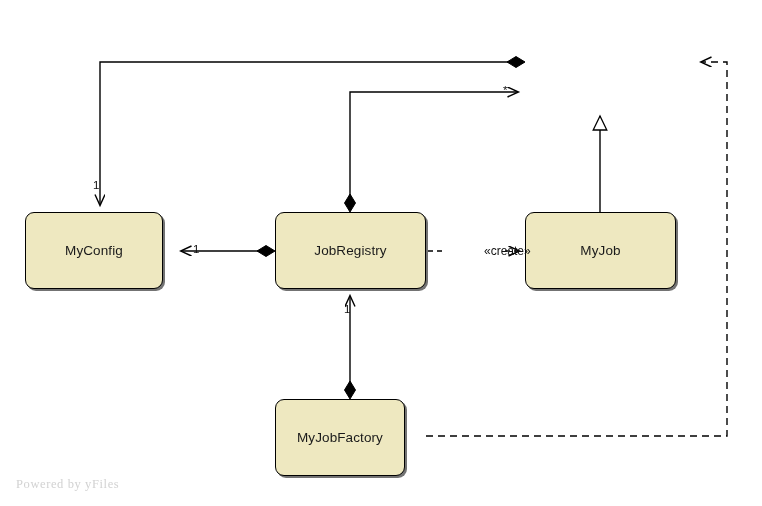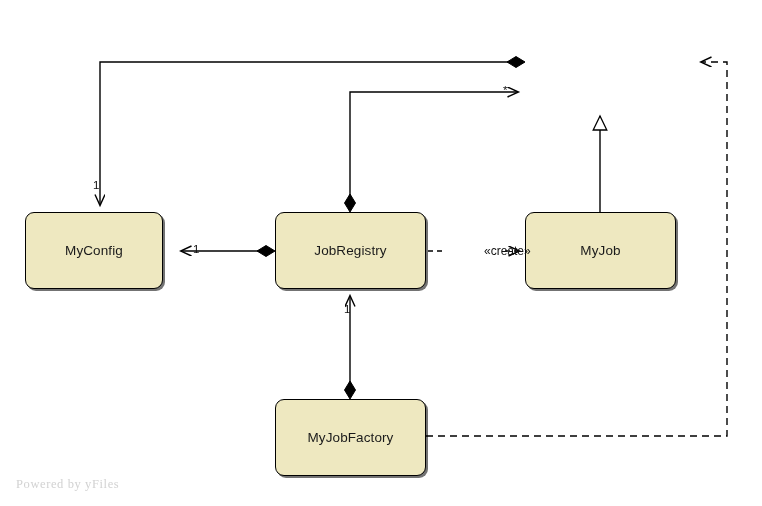--- a/index.html
+++ b/index.html
@@ -127,21 +127,21 @@
   </div>
 
   <div class="cls-box" style="left:275px; top:212px; width:151px; height:77px;">
     <span>JobRegistry</span>
   </div>
 
   <div class="cls-box" style="left:525px; top:212px; width:151px; height:77px;text-align:right;">
     <span>MyJob</span>
   </div>
 
-  <div class="cls-box" style="left:275px; top:399px; width:151px; height:77px;">
+  <div class="cls-box" style="left:275px; top:399px; width:130px; height:77px;">
     <span>MyJobFactory</span>
   </div>
 
   <div class="edge-label" style="left:93px; top:179px;">1</div>
 
   <div class="edge-label" style="left:503px; top:84px;">*</div>
 
   <div class="edge-label" style="left:193px; top:243px;">1</div>
 
   <div class="edge-label stereo" style="left:444px; top:244px;margin-left:40px;">«create»</div>

